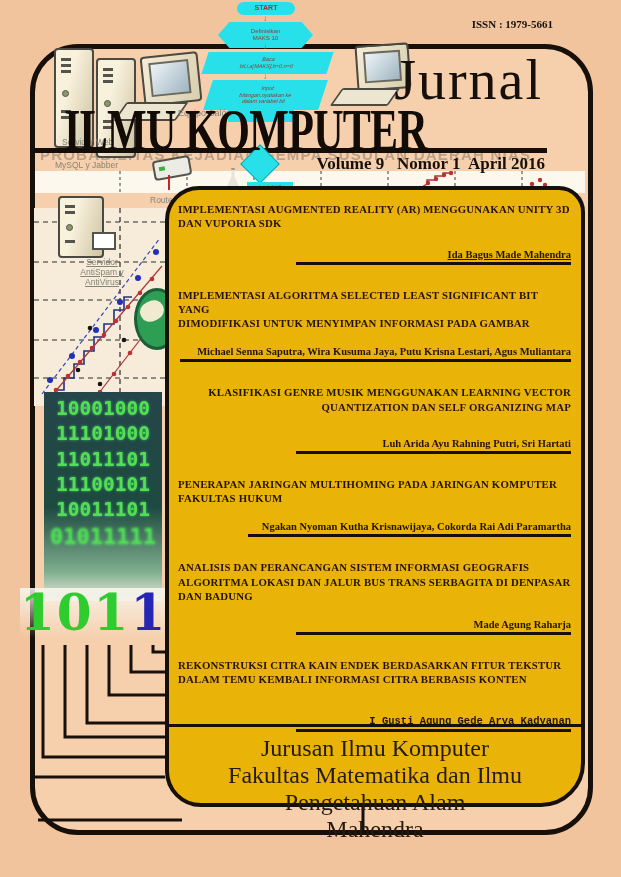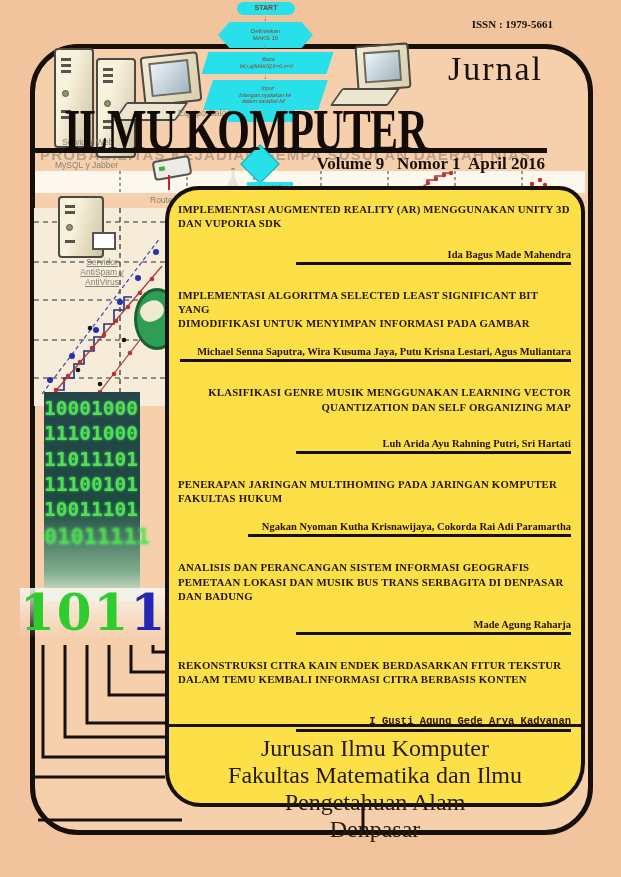--- a/index.html
+++ b/index.html
@@ -6,21 +6,21 @@
   .page{position:relative;width:621px;height:877px;overflow:hidden;
         background:#f2c49e;font-family:"Liberation Serif",serif;color:#17100a;}
   .abs{position:absolute;}
 
   
   .frame{left:30px;top:44px;width:553px;height:781px;background:#f6d0ad;
          border:5px solid #17100a;border-radius:48px;z-index:1;}
 
   
   .issn{right:68px;top:18px;font-size:11px;font-weight:bold;z-index:7;white-space:pre;}
-  .jurnal{right:78px;top:52px;font-size:34px;letter-spacing:2px;z-index:5;line-height:1;}
+  .jurnal{right:78px;top:52px;font-size:56px;letter-spacing:2px;z-index:5;line-height:1;}
   .main-title{left:64px;top:100px;font-size:60px;font-weight:bold;line-height:1;
               letter-spacing:-1px;transform:scaleX(0.70);transform-origin:left top;
               white-space:nowrap;z-index:5;color:#120b06;}
   .title-rule{left:30px;top:148px;width:517px;height:5px;background:#140d08;z-index:4;}
   .volume{right:76px;top:154px;font-size:17px;font-weight:bold;white-space:pre;z-index:5;}
   .watermark{left:40px;top:146px;width:520px;font-family:"Liberation Sans",sans-serif;
              font-size:15px;font-weight:bold;letter-spacing:1.2px;color:rgba(130,110,95,.5);
              white-space:nowrap;z-index:2;}
 
   
@@ -61,50 +61,50 @@
   .flask{left:224px;top:168px;width:18px;height:26px;background:#e6e4da;z-index:3;
          clip-path:polygon(40% 0,60% 0,58% 32%,100% 94%,100% 100%,0 100%,0 94%,42% 32%);
          border:0;box-shadow:inset 0 0 0 2px #9a988e;}
   .envelope{left:92px;top:232px;width:20px;height:14px;background:#fff;
             border:2px solid #55544c;z-index:3;}
 
   .glabel{position:absolute;font-family:"Liberation Sans",sans-serif;color:#84847a;
           font-size:8.5px;line-height:1.15;z-index:3;white-space:pre-line;text-align:center;}
 
   
-  .binary{left:44px;top:392px;width:96px;height:205px;z-index:2;padding-top:4px;
+  .binary{left:44px;top:392px;width:118px;height:205px;z-index:2;padding-top:4px;
           background:linear-gradient(180deg,#25454a 0%,#1d4a40 55%,#7fae8e 86%,rgba(240,238,228,.9) 100%);
           font-family:"DejaVu Sans Mono",monospace;font-weight:bold;color:#52e052;
-          font-size:19.5px;line-height:1.3;
+          font-size:19.5px;line-height:1.3;text-align:center;
           text-shadow:0 0 3px rgba(90,255,130,.6);}
   .binary .blur-row{font-size:22px;filter:blur(1.2px);}
   .big-bits{left:20px;top:588px;z-index:3;font-family:"DejaVu Serif",serif;font-weight:bold;
             font-size:50px;line-height:1;letter-spacing:2px;
             background:linear-gradient(180deg,rgba(248,246,238,.9),rgba(248,246,238,0));}
   .bit-green{color:#2ecc2e;}
   .bit-blue{color:#2626b4;}
   .traces{left:30px;top:640px;z-index:2;}
 
   
   .pie{left:134px;top:288px;width:40px;height:56px;border-radius:50%;
        background:#2e9e55;border:3px solid #1c5e35;z-index:3;}
   .pie .wedge{position:absolute;left:3px;top:10px;width:24px;height:20px;background:#f0ead0;
               border-radius:45%;transform:rotate(-25deg);}
 
   
-  .article-box{left:165px;top:186px;width:420px;height:621px;background:#fde047;
+  .article-box{left:165px;top:186px;width:420px;height:621px;background:#eab308;
                border:4px solid #17100a;border-radius:34px 26px 44px 36px;z-index:6;
                box-sizing:border-box;padding:12px 10px 0 9px;}
   .article{margin-bottom:23px;}
   .article .title{font-size:10.8px;font-weight:bold;line-height:1.32;color:#241307;
                   white-space:pre-line;letter-spacing:.2px;}
   .article .authors{margin:16px 0 0 118px;border-bottom:3px solid #17100a;text-align:right;
                     white-space:nowrap;padding-bottom:2px;font-weight:bold;font-size:10.5px;
                     color:#241307;}
-  .article:nth-of-type(1) .authors{margin-top:18px;}
+  .article:nth-of-type(1) .authors{margin-top:18px;text-decoration:underline;}
   .article:nth-of-type(2) .authors{margin-left:2px;}
   .article:nth-of-type(3) .title{text-align:right;}
   .article:nth-of-type(3) .authors{margin-top:24px;}
   .article:nth-of-type(4) .authors{margin-left:70px;font-family:Liberation Serif, serif;}
   .article:nth-of-type(6) .authors{margin-top:28px;font-family:Liberation Mono, monospace;}
 
   .footer-rule{position:absolute;left:0;right:0;top:534px;height:3px;background:#17100a;}
   .footer{position:absolute;left:0;right:0;top:545px;text-align:center;font-size:24px;
           line-height:1.12;color:#241a10;}
 </style>
@@ -305,31 +305,31 @@
 QUANTIZATION DAN SELF ORGANIZING MAP</div>
       <div class="authors">Luh Arida Ayu Rahning Putri, Sri Hartati</div>
     </div>
     <div class="article">
       <div class="title">PENERAPAN JARINGAN MULTIHOMING PADA JARINGAN KOMPUTER
 FAKULTAS HUKUM</div>
       <div class="authors">Ngakan Nyoman Kutha Krisnawijaya, Cokorda Rai Adi Paramartha</div>
     </div>
     <div class="article">
       <div class="title">ANALISIS DAN PERANCANGAN SISTEM INFORMASI GEOGRAFIS
-PEMETAAN LOKASI DAN MUSIK BUS TRANS SERBAGITA DI DENPASAR
+ALGORITMA LOKASI DAN JALUR BUS TRANS SERBAGITA DI DENPASAR
 DAN BADUNG</div>
       <div class="authors">Made Agung Raharja</div>
     </div>
     <div class="article">
       <div class="title">REKONSTRUKSI CITRA KAIN ENDEK BERDASARKAN FITUR TEKSTUR
 DALAM TEMU KEMBALI INFORMASI CITRA BERBASIS KONTEN</div>
       <div class="authors">I Gusti Agung Gede Arya Kadyanan</div>
     </div>
 
     <div class="footer-rule"></div>
     <div class="footer">
       <div>Jurusan Ilmu Komputer</div>
       <div>Fakultas Matematika dan Ilmu Pengetahuan Alam</div>
-      <div>Denpasar</div>
+      <div>Mahendra</div>
     </div>
   </div>
 
 </div>
 
 </body></html>

